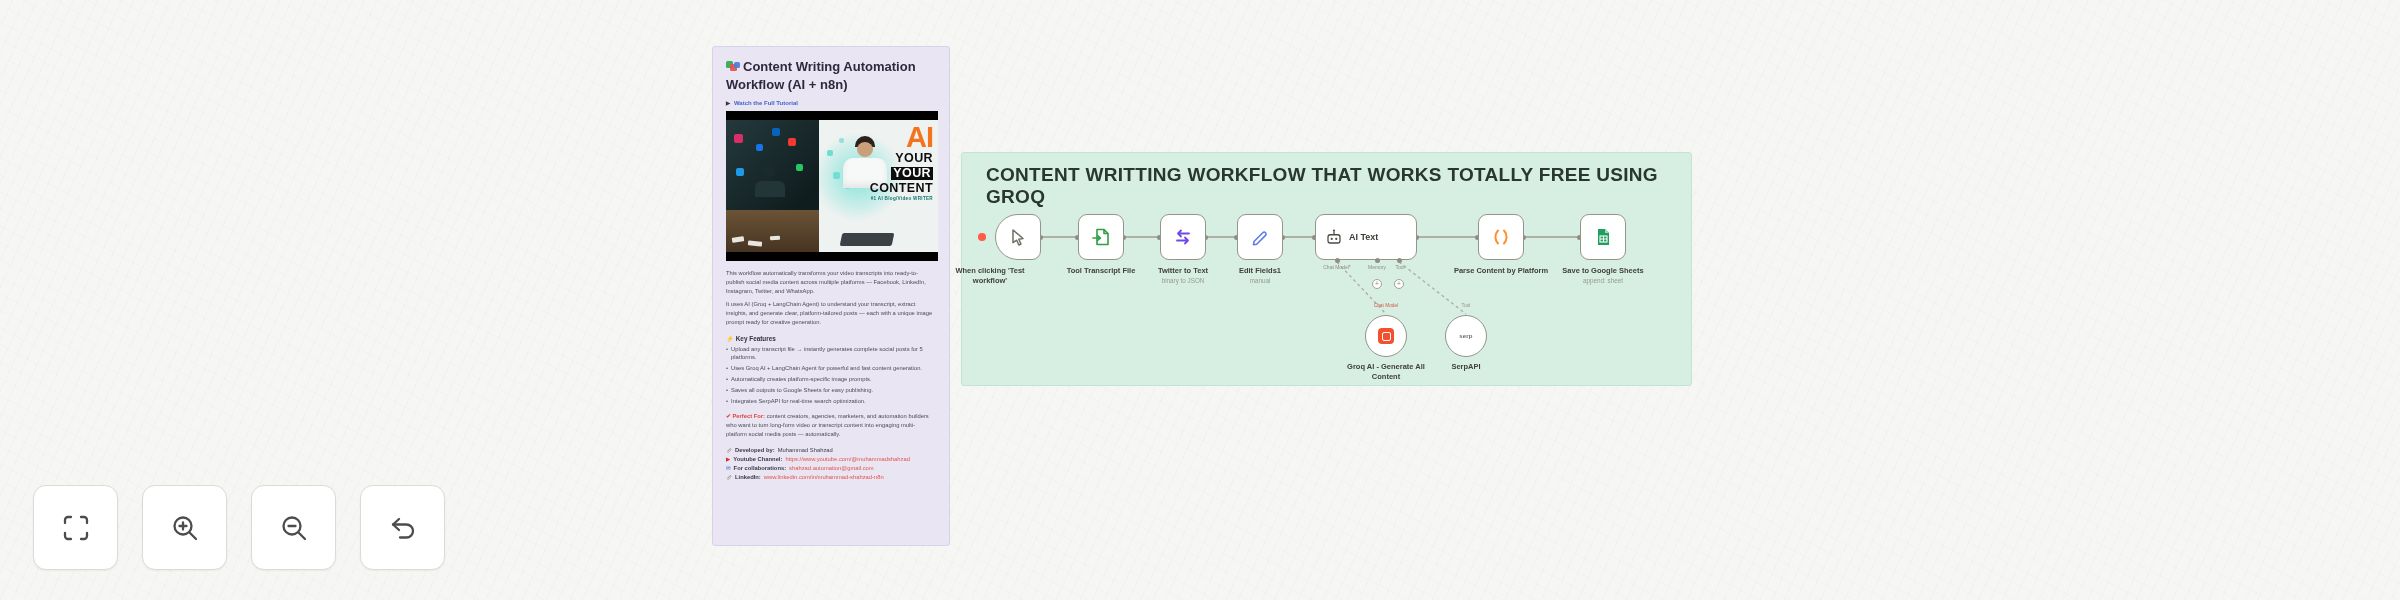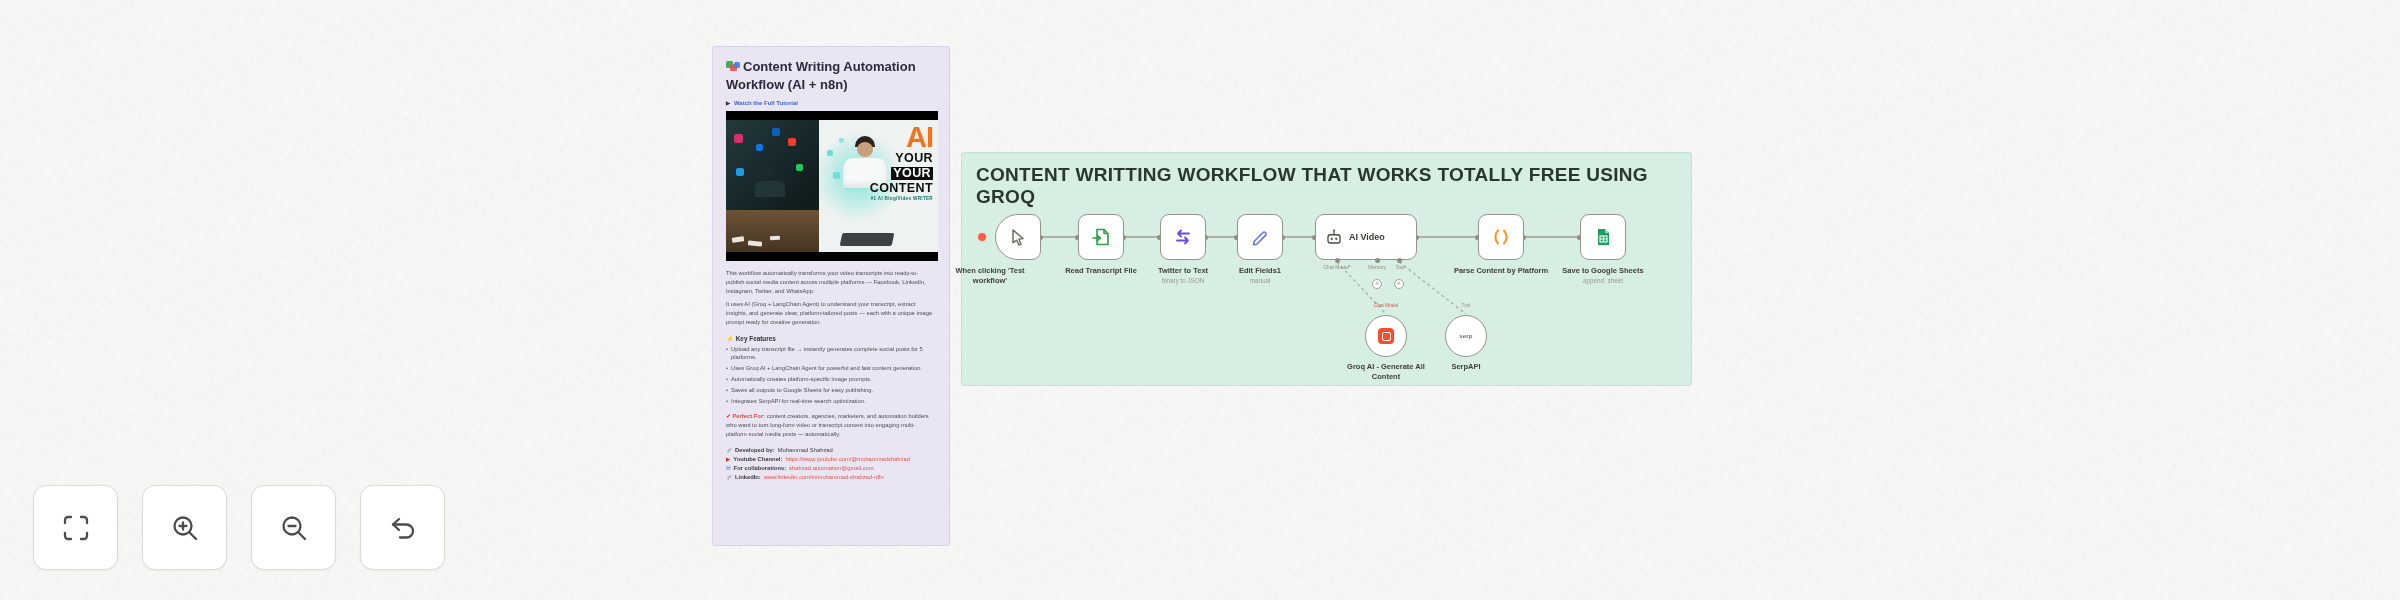--- a/index.html
+++ b/index.html
@@ -19,21 +19,21 @@
   
   .sticky{position:absolute;border-radius:3px;box-sizing:border-box;}
   .sticky.purple{
     left:712px;top:46px;width:238px;height:500px;
     background:#e9e5f3;border:1px solid #d8d1ec;
     padding:11px 13px;z-index:1;
   }
   .sticky.green{
     left:961px;top:152px;width:731px;height:234px;
     background:#d6efe2;border:1px solid #c3e4d2;
-    padding:11px 14px;z-index:1;
+    padding:11px 24px;z-index:1;
   }
   .green-title{
     font-size:19px;font-weight:bold;color:#2a372e;letter-spacing:.3px;
   }
 
   .p-title{font-size:13px;font-weight:bold;color:#2d2a3e;line-height:1.4;}
   .mini-logo{display:inline-block;position:relative;width:14px;height:11px;margin-right:3px;vertical-align:-1px;}
   .mini-logo i{position:absolute;display:block;border-radius:1.5px;}
   .mini-logo .sq1{width:7px;height:7px;left:0;top:0;background:#3fae5a;}
   .mini-logo .sq2{width:7px;height:7px;left:4px;top:3px;background:#e2534b;opacity:.92;}
@@ -273,21 +273,21 @@
   </div>
   <div class="node-label" style="left:940px;">When clicking 'Test workflow'</div>
 
   <div class="node" style="left:1078px;">
     <svg width="20" height="20" viewBox="0 0 20 20">
       <path d="M6 2.5 h7 l4 4 V17.5 H6 Z" fill="none" stroke="#2f9e44" stroke-width="1.6" stroke-linejoin="round"></path>
       <path d="M13 2.5 V6.5 h4" fill="none" stroke="#2f9e44" stroke-width="1.6" stroke-linejoin="round"></path>
       <path d="M2 11 h7 M6.5 8.5 L9.5 11 L6.5 13.5" fill="none" stroke="#2f9e44" stroke-width="1.6" stroke-linecap="round" stroke-linejoin="round"></path>
     </svg>
   </div>
-  <div class="node-label" style="left:1051px;">Read Transcript File</div>
+  <div class="node-label" style="left:1051px;">Tool Transcript File</div>
 
   <div class="node" style="left:1160px;">
     <svg width="20" height="20" viewBox="0 0 20 20">
       <path d="M16 6.5 H5 M8 3.5 L5 6.5 L8 9.5" fill="none" stroke="#7048e8" stroke-width="1.8" stroke-linecap="round" stroke-linejoin="round"></path>
       <path d="M4 13.5 H15 M12 10.5 L15 13.5 L12 16.5" fill="none" stroke="#7048e8" stroke-width="1.8" stroke-linecap="round" stroke-linejoin="round"></path>
     </svg>
   </div>
   <div class="node-label" style="left:1133px;">
     <span>Twitter to Text</span>
     <span class="sub">binary to JSON</span>
@@ -304,21 +304,21 @@
   </div>
 
   <div class="node wide" style="left:1315px;">
     <svg width="18" height="18" viewBox="0 0 24 24">
       <rect x="4" y="9" width="16" height="11" rx="3" fill="none" stroke="#4b4b45" stroke-width="1.7"></rect>
       <path d="M12 9 V5" stroke="#4b4b45" stroke-width="1.7"></path>
       <circle cx="12" cy="3.5" r="1.4" fill="#4b4b45"></circle>
       <circle cx="9" cy="14.5" r="1.4" fill="#4b4b45"></circle>
       <circle cx="15" cy="14.5" r="1.4" fill="#4b4b45"></circle>
     </svg>
-    <span class="agent-title">AI Video</span>
+    <span class="agent-title">AI Text</span>
   </div>
   <div class="port-label" style="left:1317px;width:40px;">Chat Model*</div>
   <div class="port-label" style="left:1362px;width:30px;">Memory</div>
   <div class="port-label" style="left:1391px;width:18px;">Tool</div>
   <div class="hdot" style="left:1334.5px;top:257.5px;"></div>
   <div class="hdot" style="left:1374.5px;top:257.5px;"></div>
   <div class="hdot" style="left:1396.5px;top:257.5px;"></div>
   <div class="plus" style="left:1372px;"></div>
   <div class="plus" style="left:1394px;"></div>
 

